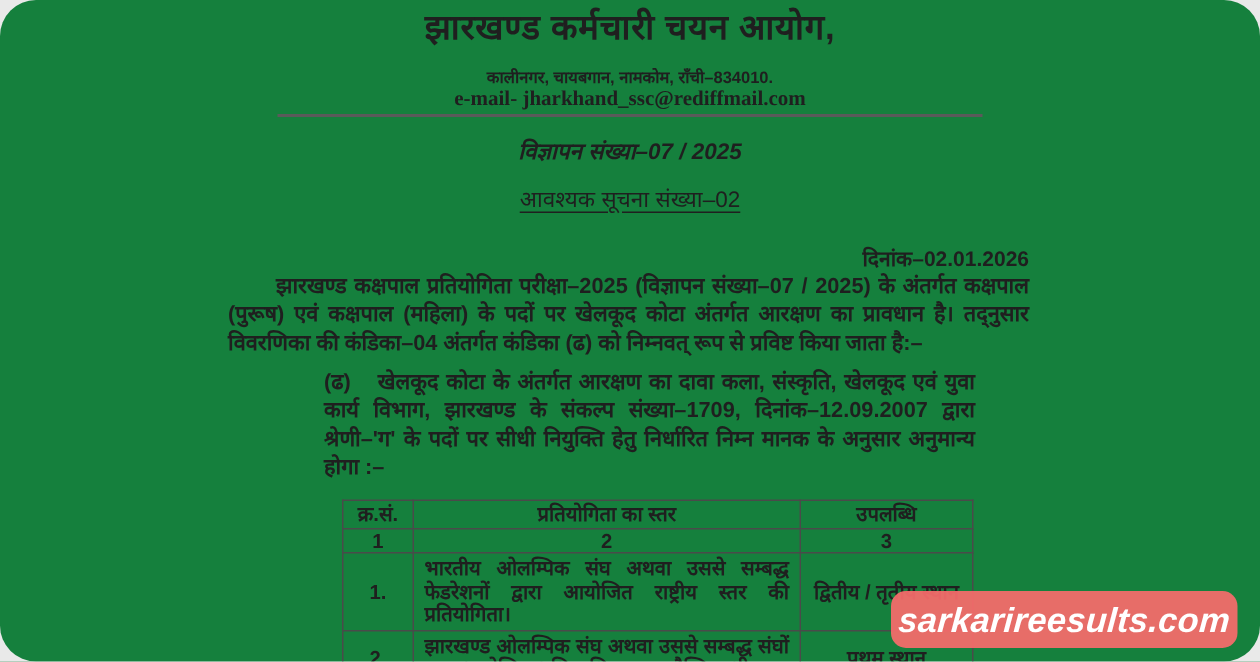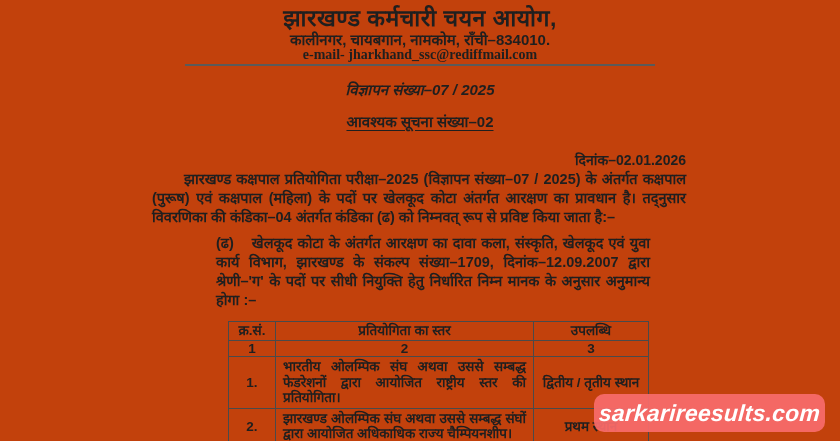--- a/index.html
+++ b/index.html
@@ -1,34 +1,35 @@
 <!DOCTYPE html>
 <html><head>
 <meta charset="utf-8">
 <style>
   * { margin: 0; padding: 0; box-sizing: border-box; }
   html, body { background: #e9e9e9; }
   .page {
     position: relative;
     width: 840px;
     height: 441px;
-    background: #c2410c;
+    background: #15803d;
     overflow: hidden;
     font-family: "Liberation Sans", "DejaVu Sans", sans-serif;
     color: #1f1f1f;
+    border-radius: 24px;
   }
   
   .header { text-align: center; padding-top: 5px; }
   .org-name { font-size: 23px; font-weight: 700; line-height: 27px; letter-spacing: 0.5px; }
-  .address { font-size: 15px; font-weight: 700; line-height: 14px; margin-top: 1px; }
+  .address { font-size: 11px; font-weight: 700; line-height: 14px; margin-top: 13px; }
   .email { font-family: Liberation Serif, serif; font-size: 14px; font-weight: 700; line-height: 14px; margin-top: 1px; }
   .head-rule { width: 470px; margin: 2px auto 0 auto; border-bottom: 2px solid #5a5a5a; }
   .exam-title { font-size: 19px; font-weight: 700; line-height: 23px; margin-top: 2px; }
   .adv-no { font-size: 15px; font-weight: 700; line-height: 18px; margin-top: 15px; font-style: italic; }
-  .notice-no { font-size: 15px; font-weight: 700; line-height: 18px; margin-top: 14px;
+  .notice-no { font-size: 15px; font-weight: 400; line-height: 18px; margin-top: 14px;
                text-decoration: underline; text-underline-offset: 3px; text-align: center; }
   
   .content { margin: 7px 154px 0 152px; }
   .date-line { text-align: right; font-size: 14px; font-weight: 700;
                text-underline-offset: 3px; line-height: 17px; margin-top: 21px; }
   .para1 {
     font-size: 14.5px; font-weight: 600; line-height: 19.2px;
     text-align: justify; text-indent: 32px; margin-top: 1px;
   }
   .para1 .bold, .clause .bold { font-weight: 800; }

